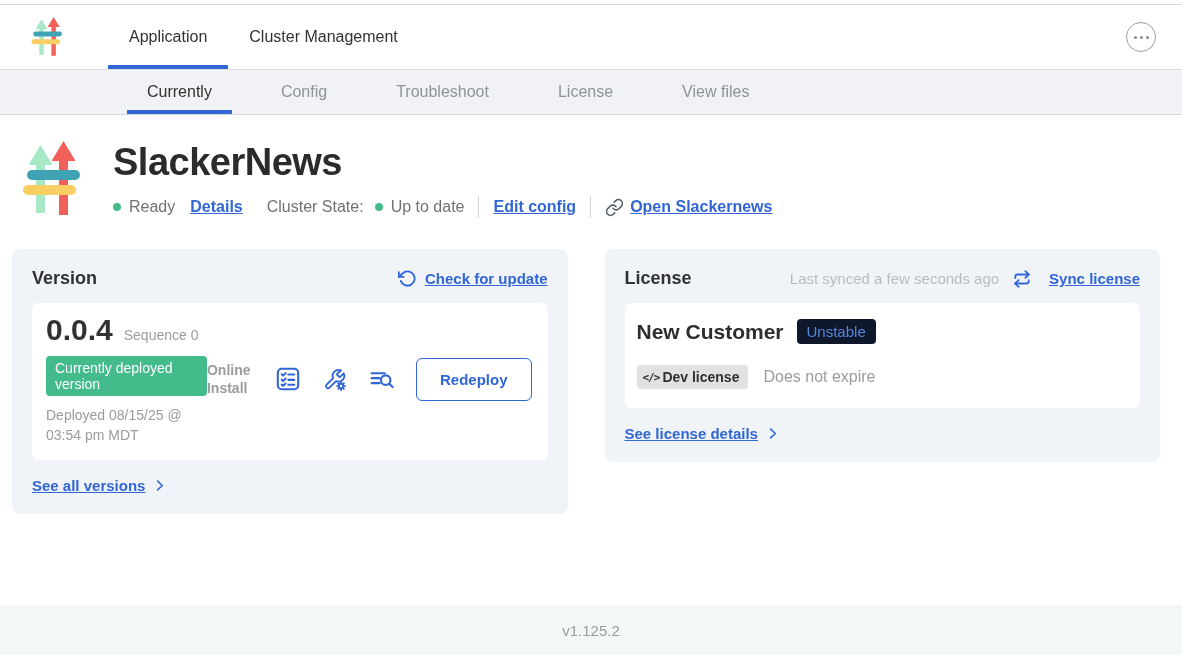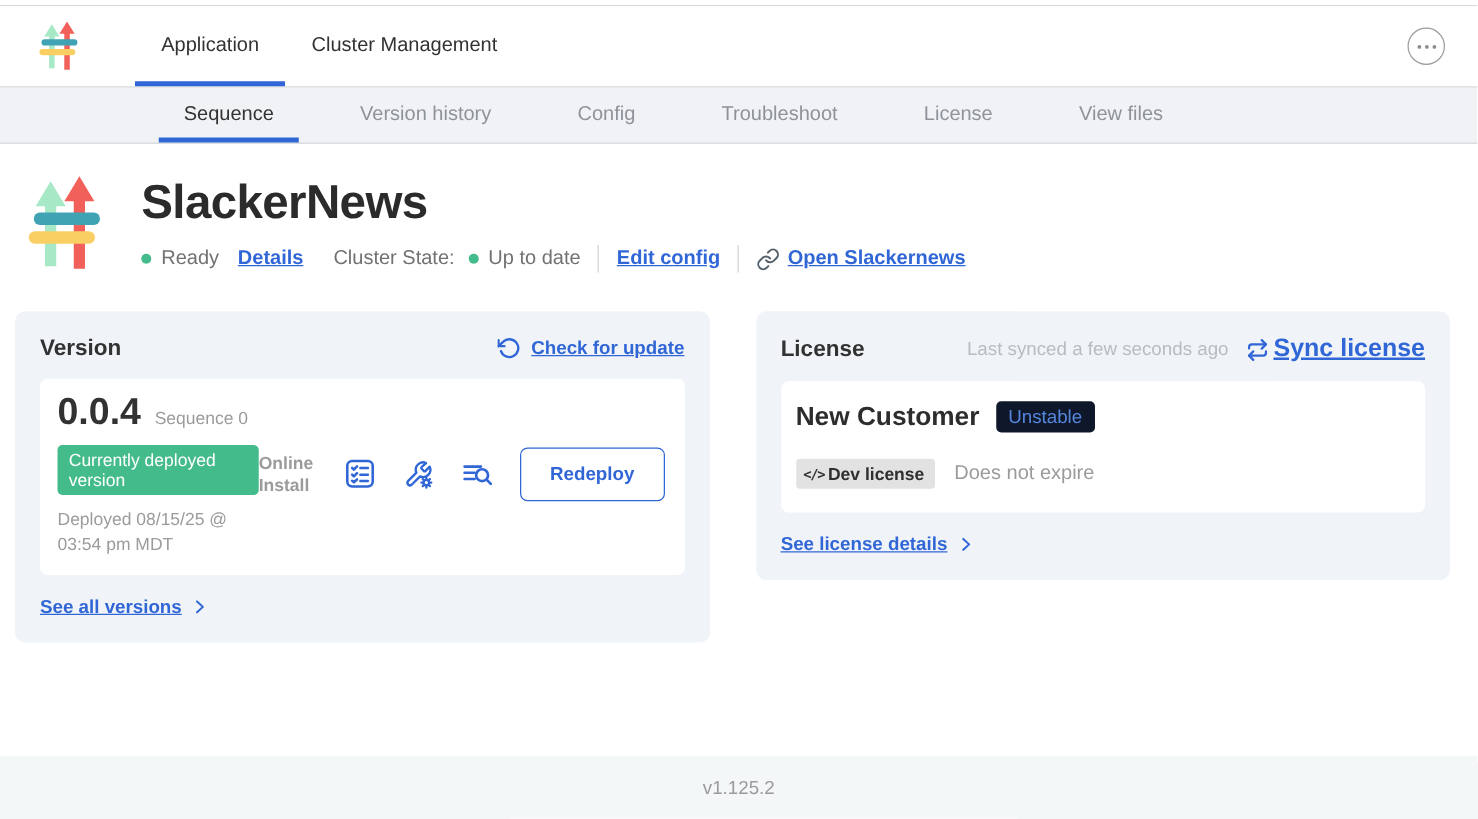--- a/index.html
+++ b/index.html
@@ -55,21 +55,21 @@
   .open-link svg { color: #55616b; }
 
   
   .cards-row { display: flex; align-items: flex-start; margin: 30px 22px 0 12px; gap: 37px; }
   .card { flex: 1 1 0; background: #f0f4f8; border-radius: 8px; padding: 19px 20px 20px 20px; }
   .card-header { display: flex; align-items: center; }
   .card-title { font-size: 18px; font-weight: 700; color: var(--dark); }
   .header-action { margin-left: auto; display: flex; align-items: center; gap: 8px; font-size: 15px; }
   .header-action svg { color: var(--blue); flex: 0 0 auto; }
   .last-synced { margin-left: auto; color: #b9bcbf; font-size: 15px; }
-  .sync-group { display: flex; align-items: center; gap: 4px; margin-left: 14px; font-size: 20px; justify-content: flex-end; }
+  .sync-group { display: flex; align-items: center; gap: 18px; margin-left: 14px; font-size: 15px; justify-content: flex-end; }
   .sync-group svg { color: var(--blue); }
 
   .inner-card { background: #fff; border-radius: 6px; margin-top: 14px; }
   .version-inner { display: flex; align-items: flex-start; padding: 10px 14px 14px 14px; }
   .ver-left { }
   .ver-number-row { display: flex; align-items: baseline; }
   .ver-number { font-size: 30px; font-weight: 700; color: var(--dark); }
   .ver-seq { font-size: 14px; color: var(--gray-muted); margin-left: 11px; }
   .deployed-badge { display: inline-block; margin-top: 9px; background: var(--green); color: #fff; font-size: 14px; padding: 4px 9px; border-radius: 4px; }
   .deployed-at { margin-top: 9px; font-size: 14px; color: var(--gray-muted); max-width: 218px; line-height: 1.45; }
@@ -116,24 +116,21 @@
     <div class="ellipsis-btn">
       <i></i>
         <i></i>
         <i></i>
     </div>
   </div>
 </div>
 
 <div class="subnav">
   <div class="subnav-item active">
-      <span>Sequence</span>
-    </div>
-  <div class="subnav-item">
-      <span>Version history</span>
+      <span>Currently</span>
     </div>
   <div class="subnav-item">
       <span>Config</span>
     </div>
   <div class="subnav-item">
       <span>Troubleshoot</span>
     </div>
   <div class="subnav-item">
       <span>License</span>
     </div>

